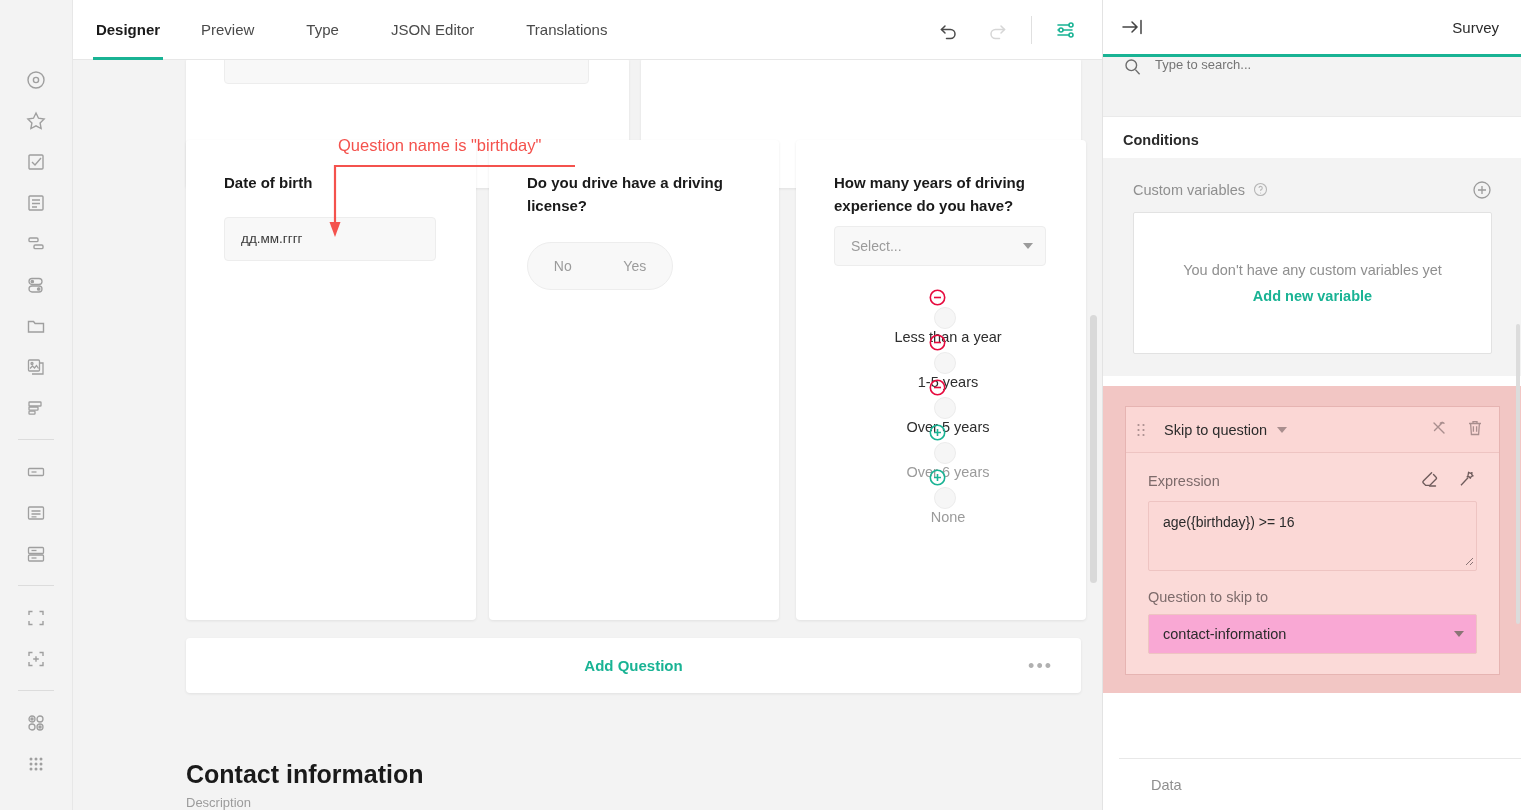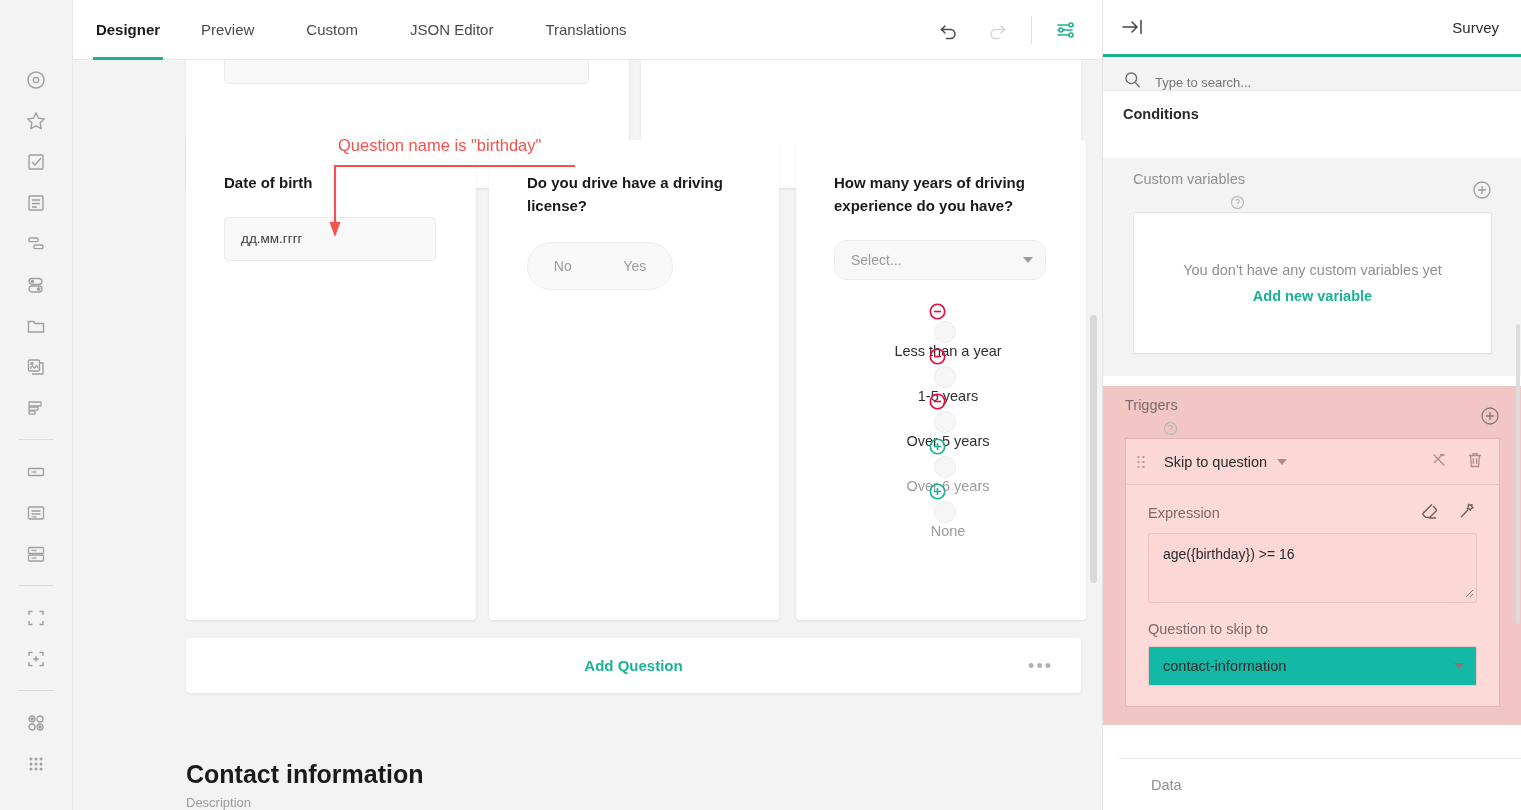--- a/index.html
+++ b/index.html
@@ -109,22 +109,22 @@
     display: flex; align-items: center; padding-left: 16px;
     font-size: 13.5px; color: #3a3a3a;
   }
   .boolean-toggle {
     margin-top: 24px; width: 146px; height: 48px; background: #f8f8f8;
     border: 1px solid #ededed; border-radius: 24px;
     display: flex; align-items: center; justify-content: space-around;
     font-size: 14px; color: #9b9b9b;
   }
   .select-box {
-    margin-top: 22px; width: 212px; height: 40px; background: #f8f8f8;
-    border: 1px solid #ededed; border-radius: 12px;
+    margin-top: 8px; width: 212px; height: 40px; background: #f8f8f8;
+    border: 1px solid #ededed; border-radius: 4px;
     display: flex; align-items: center; padding: 0 12px 0 16px;
     font-size: 14px; color: #9b9b9b; justify-content: space-between;
   }
   .caret { width: 0; height: 0; border-left: 5px solid transparent;
            border-right: 5px solid transparent; border-top: 6px solid #9b9b9b; }
   .choice-list { margin-top: 22px; }
   .choice {
     display: flex; align-items: center; height: 45px; flex-direction: column;
   }
   .choice .act { width: 26px; display: flex; align-items: center; }
@@ -163,42 +163,42 @@
     border-left: 1px solid #e3e3e3; position: relative; overflow: hidden;
   }
   .panel-head {
     height: 57px; display: flex; align-items: center; justify-content: space-between;
     padding: 0 22px 0 18px; border-bottom: 3px solid #19b394; background: #fff; text-align: right;
   }
   .panel-collapse { color: #444; display:flex; align-items:center; }
   .panel-title { font-size: 15px; color: #2b2b2b; }
 
   .panel-search {
-    height: 34px; background: #f3f3f3; display: flex; align-items: flex-end;
+    height: 60px; background: #f3f3f3; display: flex; align-items: flex-start;
     padding-left: 20px; border-bottom: 1px solid #eaeaea;
   }
   .panel-search .sicon { color: #6d6d6d; display:flex; }
   .panel-search .sinput {
     margin-left: 12px; font-size: 13px; color: #a5a5a5; background: transparent;
     border: none; outline: none; width: 300px; font-family: "Liberation Sans", sans-serif;
   }
 
   .panel-tab {
     height: 46px; display: flex; align-items: center; padding-left: 20px;
     font-size: 14.5px; font-weight: bold; color: #2b2b2b; background: #fff;
   }
 
   .panel-body { position: absolute; left:0; top: 158px; width: 419px; height: 600px; background:#fff; }
 
   .grp { padding: 0 0 0 0; }
   .grp-grey { background: #f3f3f3; padding: 16px 30px 22px 30px; }
   .grp-head {
     display: flex; align-items: center; justify-content: space-between; height: 32px;
   }
-  .grp-title { font-size: 14.5px; color: #8f8f8f; display: flex; align-items: flex-end; gap: 8px; flex-direction: column; }
+  .grp-title { font-size: 14.5px; color: #8f8f8f; display: flex; align-items: flex-start; gap: 8px; }
   .help-dot { color: #b6b6b6; display:flex; }
   .plus-circle { color: #9b9b9b; display:flex; }
 
   .empty-box {
     margin-top: 6px; background: #fff; border: 1px solid #e2e2e2; border-radius: 2px;
     height: 142px; display: flex; flex-direction: column; align-items: center;
     justify-content: center; gap: 10px;
   }
   .empty-text { font-size: 14.5px; color: #8f8f8f; }
   .empty-link { font-size: 14.5px; color: #19b394; font-weight: bold; }
@@ -224,21 +224,21 @@
     justify-content: space-between;
   }
   .fld-icons { display: flex; align-items: center; gap: 18px; color: #6e5b5b; }
   .expr-box {
     margin-top: 9px; background: #fbd8d6; border: 1px solid #eec4c2; border-radius: 2px;
     height: 70px; padding: 12px 14px; font-size: 14px; color: #2b2b2b; position: relative;
   }
   .resize-grip { position: absolute; right: 2px; bottom: 1px; color: #8a7575; }
   .fld-label2 { margin-top: 18px; font-size: 14.5px; color: #7d6b6b; }
   .skip-select {
-    margin-top: 9px; background: #14b8a6; border: 1px solid #eec4c2; border-radius: 2px;
+    margin-top: 9px; background: #f9a8d4; border: 1px solid #eec4c2; border-radius: 2px;
     height: 40px; display: flex; align-items: center; justify-content: space-between;
     padding: 0 12px 0 14px; font-size: 14.5px; color: #2b2b2b;
   }
   .skip-caret { width: 0; height: 0; border-left: 5px solid transparent;
                 border-right: 5px solid transparent; border-top: 6px solid #8a7575; }
 
   .panel-foot {
     position: absolute; left: 16px; bottom: 0; width: 419px; height: 52px;
     background: #fff; border-top: 1px solid #e8e8e8; display: flex; align-items: center;
     padding-left: 32px;
@@ -374,21 +374,21 @@
   <div class="center">
 
     <div class="tabbar">
       <div class="tab active tab-designer">
           <span>Designer</span>
         </div>
       <div class="tab tab-preview">
           <span>Preview</span>
         </div>
       <div class="tab tab-logic">
-          <span>Custom</span>
+          <span>Type</span>
         </div>
       <div class="tab tab-json">
           <span>JSON Editor</span>
         </div>
       <div class="tab tab-trans">
           <span>Translations</span>
         </div>
 
       <div class="tool-area">
         <div class="tool-btn">
@@ -579,38 +579,20 @@
               </svg>
           </span>
         </div>
         <div class="empty-box">
           <span class="empty-text">You don't have any custom variables yet</span>
           <span class="empty-link">Add new variable</span>
         </div>
       </div>
 
       <div class="grp grp-pink">
-        <div class="grp-head">
-          <span class="grp-title">
-            <span>Triggers</span>
-            <span class="help-dot">
-              <svg width="15" height="15" viewBox="0 0 15 15" fill="none" stroke="currentColor" stroke-width="1.1">
-                  <circle cx="7.5" cy="7.5" r="6"></circle>
-                  <path d="M5.9 5.8a1.7 1.7 0 1 1 1.9 2v1.1"></path>
-                  <circle cx="7.6" cy="11" r="0.55" fill="currentColor" stroke="none"></circle>
-                </svg>
-            </span>
-          </span>
-          <span class="plus-circle">
-            <svg width="20" height="20" viewBox="0 0 20 20" fill="none" stroke="currentColor" stroke-width="1.3">
-                <circle cx="10" cy="10" r="8"></circle>
-                <path d="M6 10h8M10 6v8"></path>
-              </svg>
-          </span>
-        </div>
 
         <div class="trig-card">
           <div class="trig-row">
             <span class="drag-dots">
               <svg width="10" height="16" viewBox="0 0 10 16" fill="currentColor">
                   <circle cx="2.5" cy="3" r="1.1"></circle>
                   <circle cx="7.5" cy="3" r="1.1"></circle>
                   <circle cx="2.5" cy="8" r="1.1"></circle>
                   <circle cx="7.5" cy="8" r="1.1"></circle>
                   <circle cx="2.5" cy="13" r="1.1"></circle>

